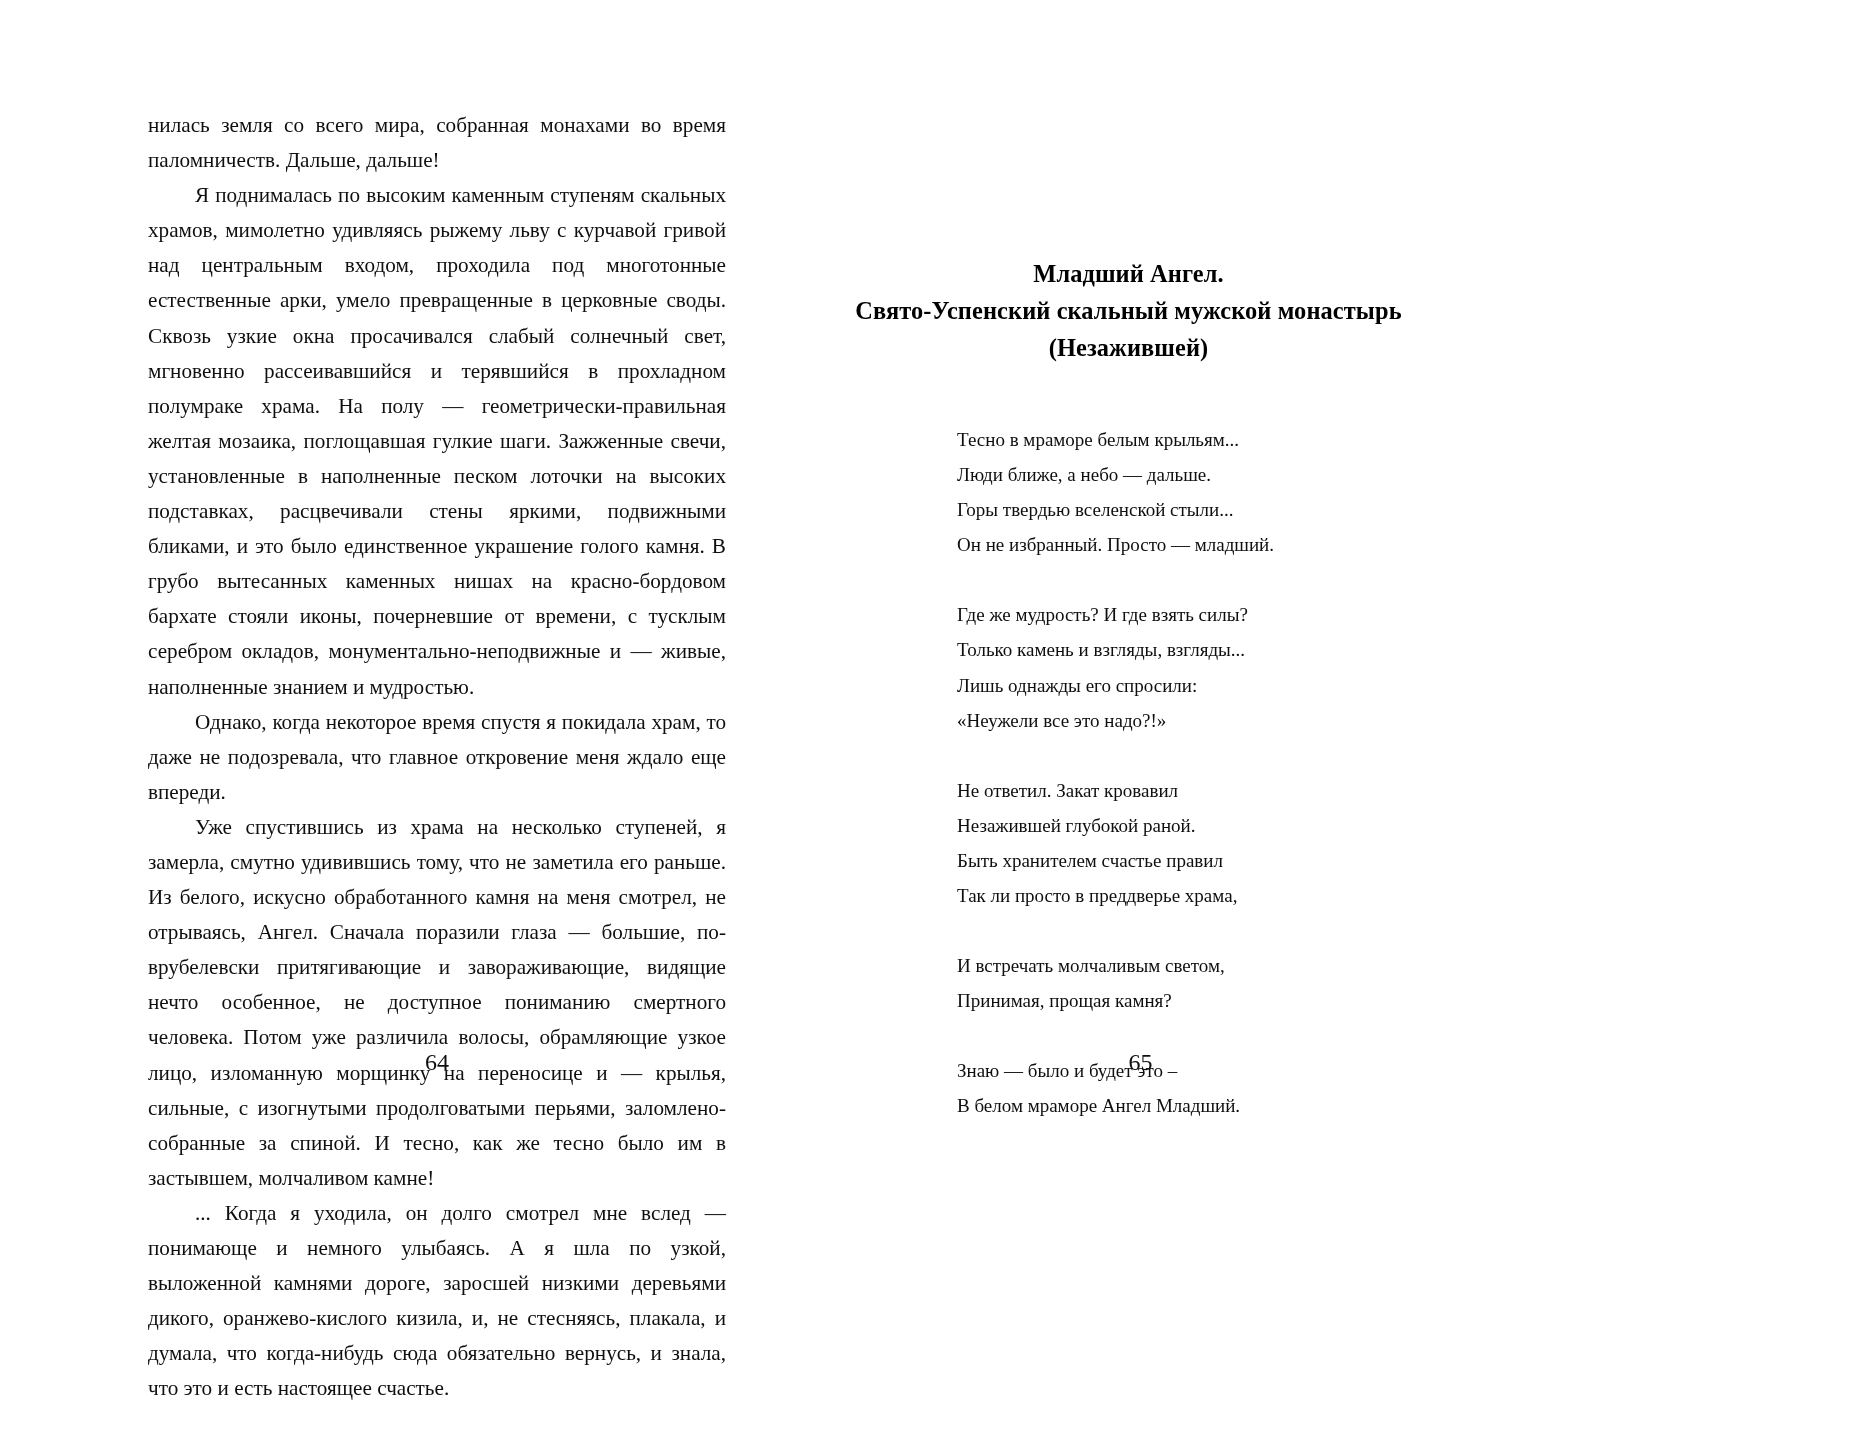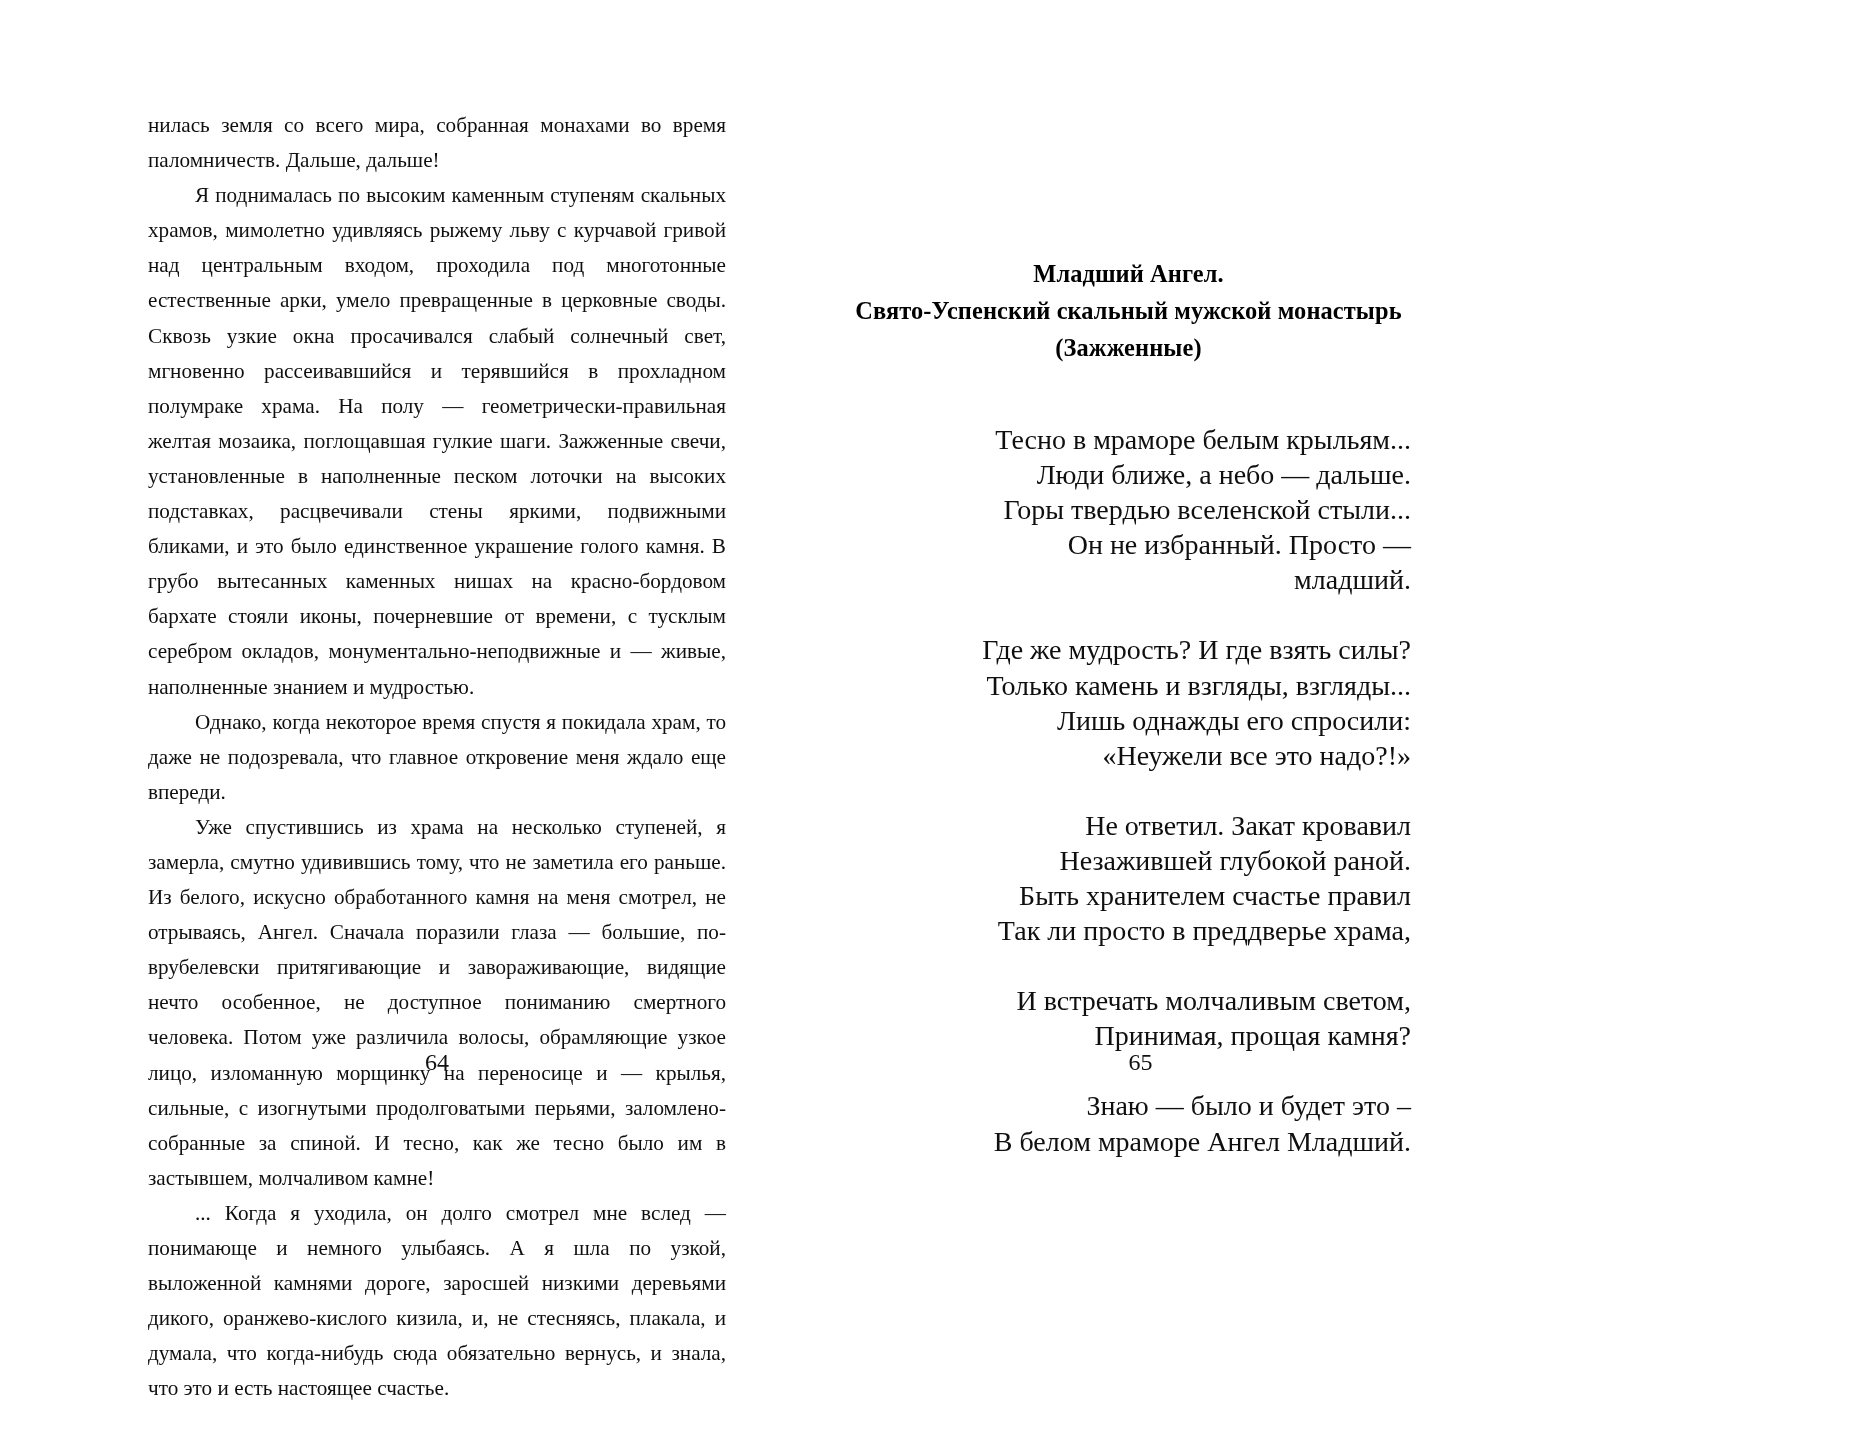--- a/index.html
+++ b/index.html
@@ -62,23 +62,23 @@
     margin-top: 147px;
     letter-spacing: 0.1px;
   }
   .poem-heading .line-1 { display: block; }
   .poem-heading .line-2 { display: block; }
   .poem-heading .line-3 { display: block; }
 
   .poem-body {
     margin-top: 56px;
     margin-left: 111px;
-    font-size: 28px;
+    font-size: 19px;
     line-height: 35.1px;
-    text-align: right;
+    text-align: left;
     color: #100f0f;
   }
   .stanza {
     margin: 0 0 35px 0;
   }
   .stanza:last-child { margin-bottom: 4px; }
   .poem-line { display: block; white-space: pre-wrap; }
 
   
   .folio {
@@ -114,21 +114,21 @@
     </div>
   </div>
 
   <div class="folio folio-left">64</div>
 
   <div class="page-right">
 
     <div class="poem-heading">
       <span class="line-1">Младший Ангел.</span>
       <span class="line-2">Свято-Успенский скальный мужской монастырь</span>
-      <span class="line-3">(Зажженные)</span>
+      <span class="line-3">(Незажившей)</span>
     </div>
 
     <div class="poem-body">
 
       <p class="stanza">
         <span class="poem-line">Тесно в мраморе белым крыльям...</span>
         <span class="poem-line">Люди ближе, а небо — дальше.</span>
         <span class="poem-line">Горы твердью вселенской стыли...</span>
         <span class="poem-line">Он не избранный. Просто — младший.</span>
       </p>

